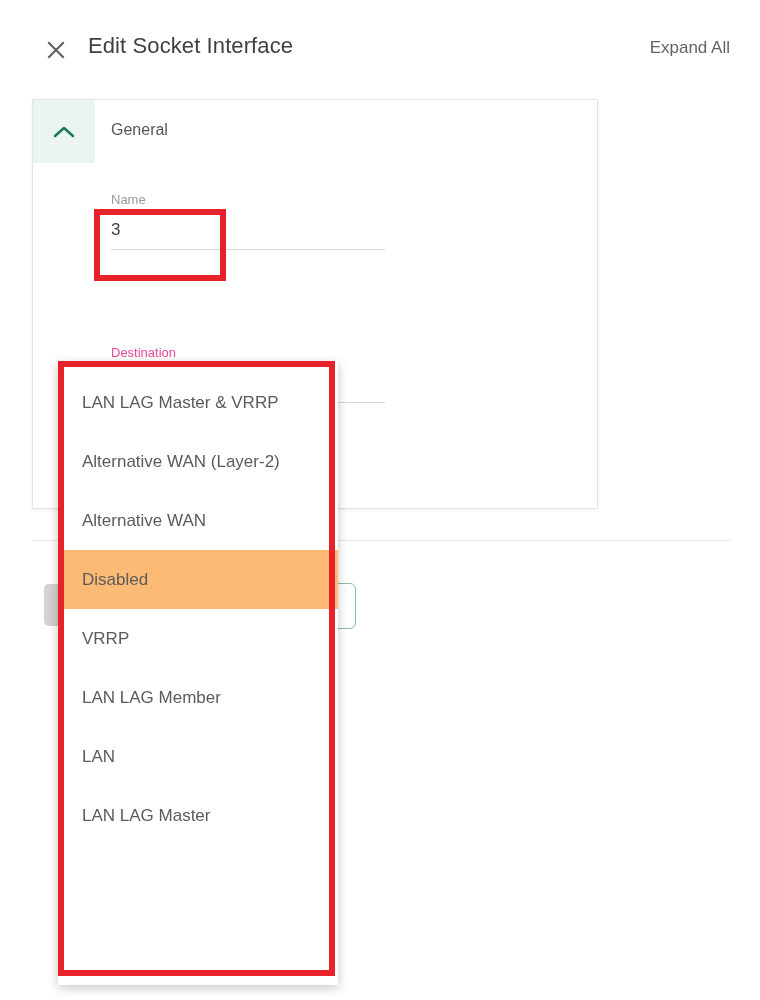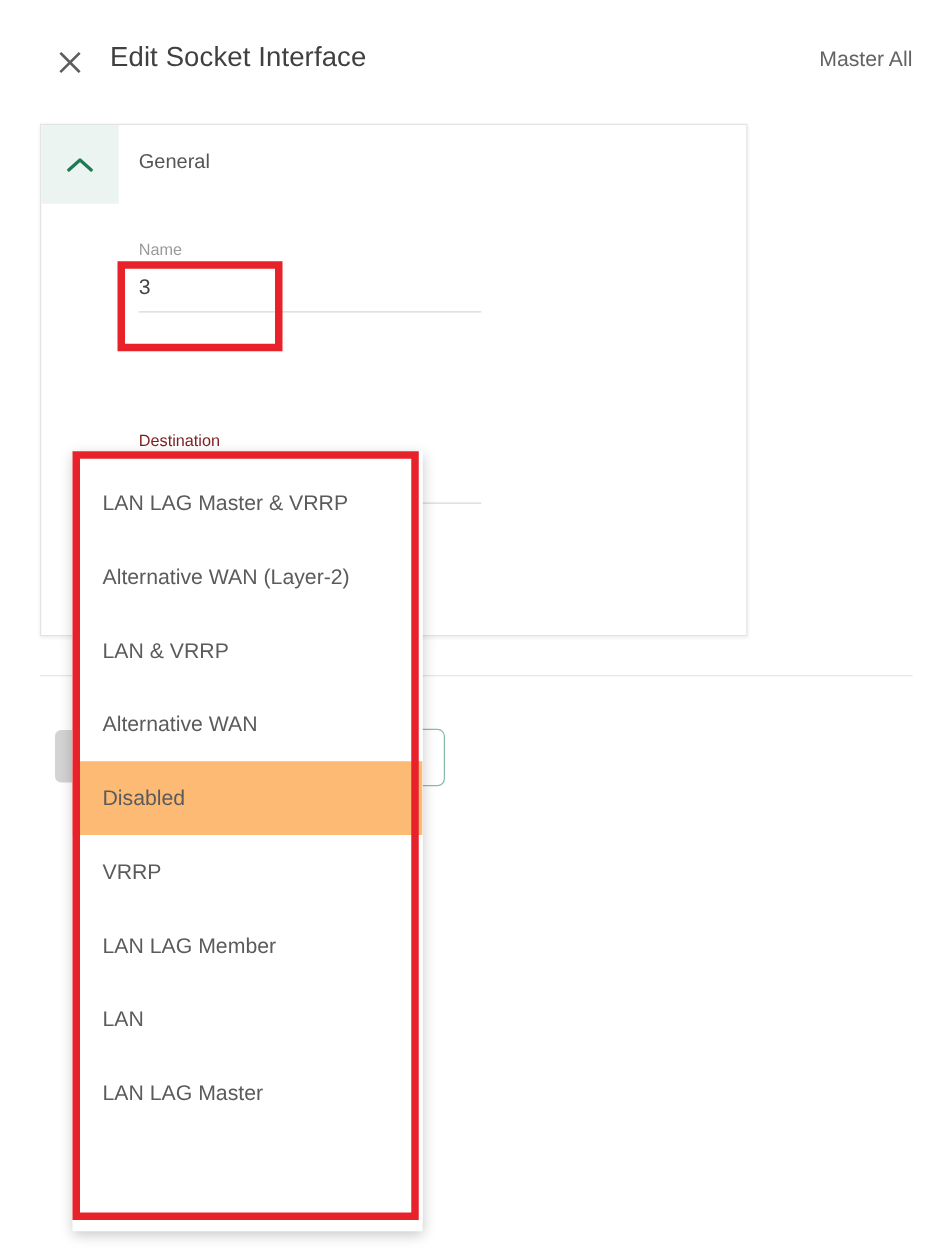--- a/index.html
+++ b/index.html
@@ -92,21 +92,21 @@
   }
   .field-name  { left: 78px; top: 92px; width: 274px; }
   .field-dest  { left: 78px; top: 245px; width: 274px; }
 
   .field-label {
     font-size: 13px;
     color: #9a9a9a;
     line-height: 16px;
     height: 16px;
   }
-  .field-label.focused { color: #7f1d1d; }
+  .field-label.focused { color: #ec4899; }
 
   .field-value {
     font-size: 17px;
     color: #454545;
     line-height: 26px;
     height: 26px;
     padding-top: 9px;
   }
   .field-underline {
     width: 100%;
@@ -193,21 +193,21 @@
 </head>
 <body>
 
 <div class="dialog-header">
   <div class="close-icon">
     <svg width="28" height="28" viewBox="0 0 28 28" aria-hidden="true">
       <path d="M7 7 L21 21 M21 7 L7 21" stroke="#5e5e5e" stroke-width="2.1" fill="none" stroke-linecap="square"></path>
     </svg>
   </div>
   <div class="dialog-title">Edit Socket Interface</div>
-  <div class="expand-all">Master All</div>
+  <div class="expand-all">Expand All</div>
 </div>
 
 <div class="section-card">
 
   <div class="section-accent">
     <span class="chevron-up">
       <svg width="22" height="14" viewBox="0 0 22 14" aria-hidden="true">
         <path d="M2 11 L11 3 L20 11" stroke="#1d7a52" stroke-width="2.6" fill="none" stroke-linecap="round" stroke-linejoin="round"></path>
       </svg>
     </span>
@@ -230,21 +230,20 @@
 
 <div class="page-divider"></div>
 
 <div class="ghost-chip"></div>
 <div class="ghost-outline-box"></div>
 
 <div class="dropdown-shadow"></div>
 <div class="dropdown-menu">
   <div class="dropdown-item">LAN LAG Master &amp; VRRP</div>
   <div class="dropdown-item">Alternative WAN (Layer-2)</div>
-  <div class="dropdown-item">LAN &amp; VRRP</div>
   <div class="dropdown-item">Alternative WAN</div>
   <div class="dropdown-item selected">Disabled</div>
   <div class="dropdown-item">VRRP</div>
   <div class="dropdown-item">LAN LAG Member</div>
   <div class="dropdown-item">LAN</div>
   <div class="dropdown-item">LAN LAG Master</div>
 </div>
 
 <div class="annotation annot-name"></div>
 <div class="annotation annot-dropdown"></div>

